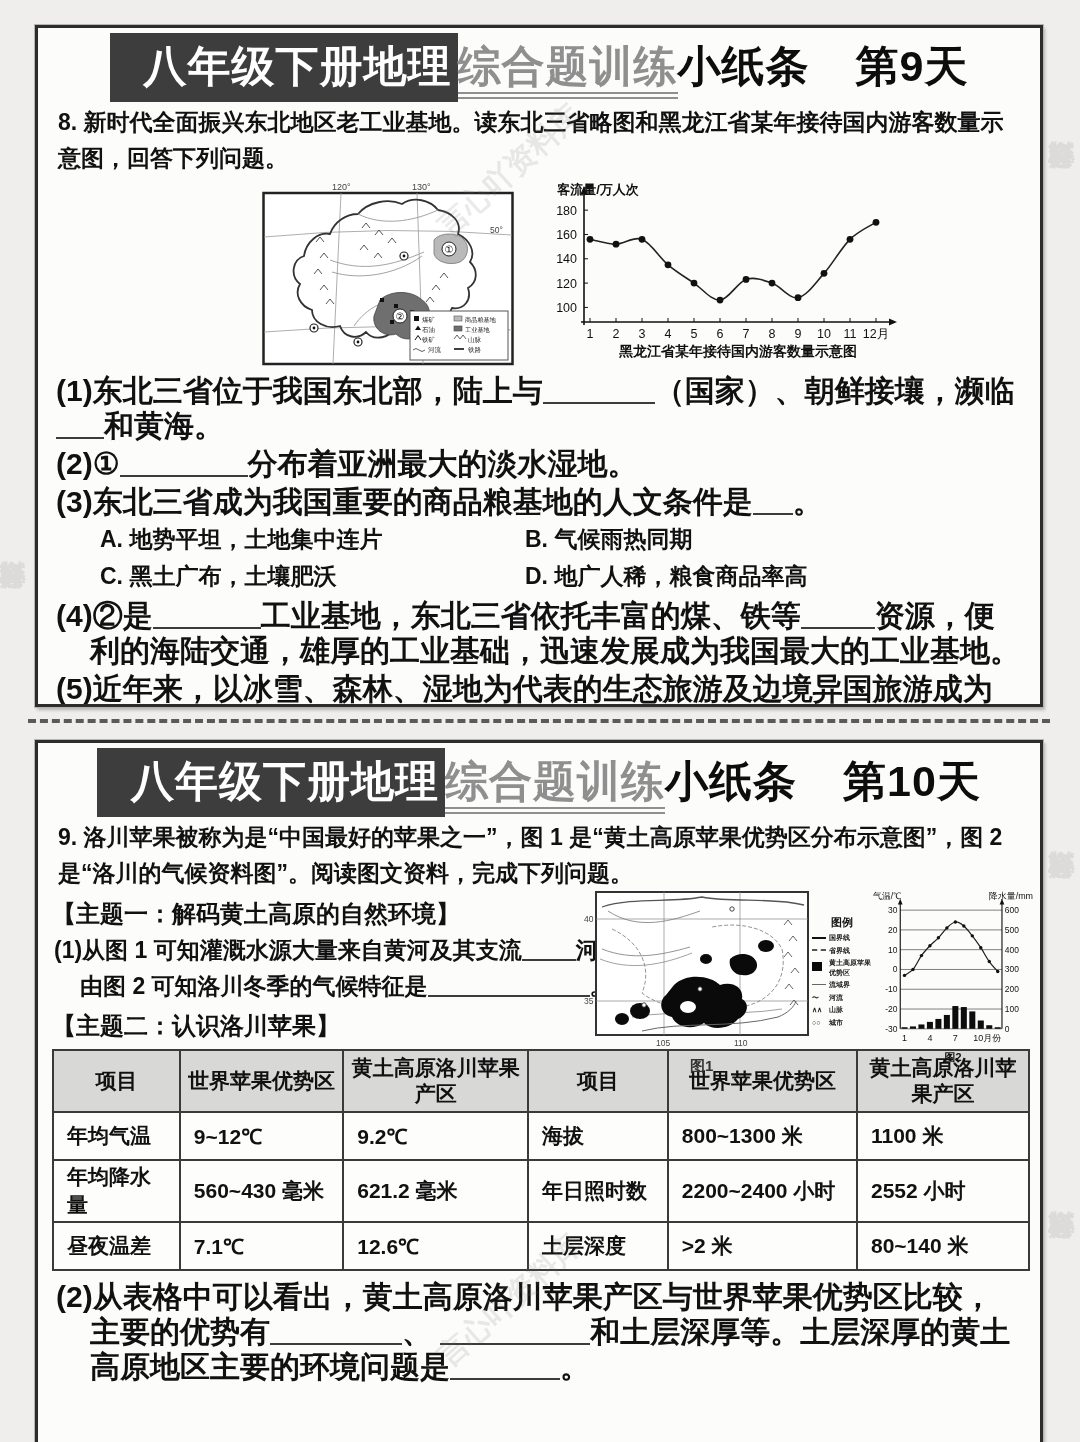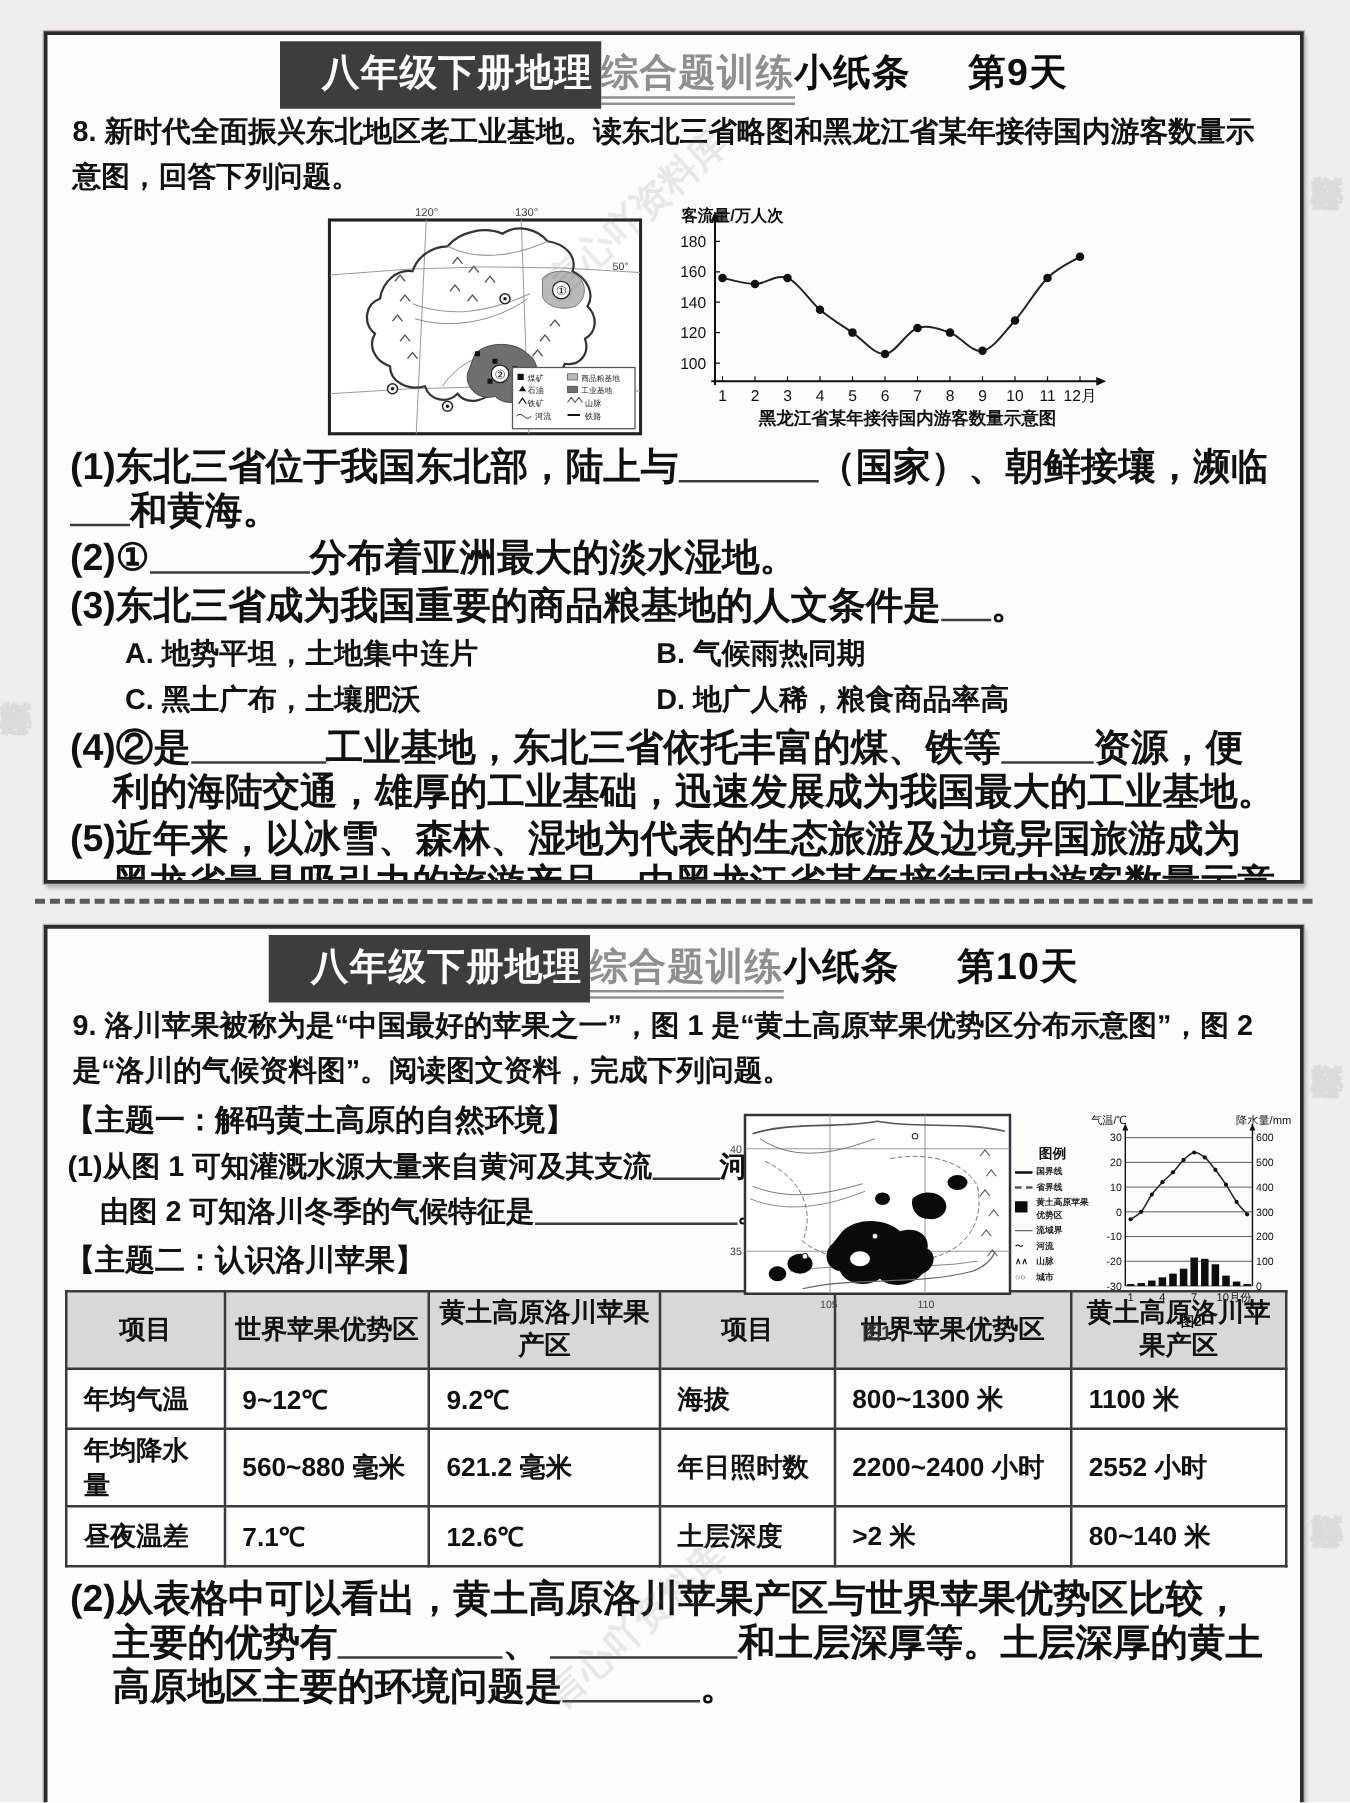--- a/index.html
+++ b/index.html
@@ -5,29 +5,29 @@
   html,body{margin:0;padding:0;}
   #page{position:relative;width:1080px;height:1442px;background:#efeeec;overflow:hidden;
         font-family:"Liberation Sans",sans-serif;color:#111;}
   .section{position:absolute;left:35px;width:1008px;background:#fcfcfb;
            border:3px solid #2c2c2c;box-shadow:0 0 0 1px #b5b5b5, 2px 3px 3px rgba(0,0,0,.25);
            overflow:hidden;box-sizing:border-box;}
   #sec1{top:25px;height:682px;}
   #sec2{top:740px;height:816px;}
   .dashline{position:absolute;top:719px;left:28px;width:1022px;border-top:4px dashed #5a5a5a;}
 
-  .title-row{margin:10px 0 2px 0;text-align:center;font-size:30px;font-weight:800;
+  .title-row{margin:10px 0 2px 0;text-align:center;font-size:43px;font-weight:800;
              letter-spacing:1px;white-space:nowrap;}
   .t-dark{background:#3d3d3d;color:#fff;padding:9px 6px 12px 34px;}
   .t-gray{color:#8f8f8f;border-bottom:7px double #8f8f8f;padding-bottom:2px;}
   .t-black{color:#0d0d0d;}
   .t-day{color:#0d0d0d;margin-left:46px;}
 
   .intro{margin:8px 20px 0 20px;font-size:23px;font-weight:700;line-height:36px;}
-  .figrow{display:flex;align-items:flex-start;gap:12px;margin:4px 0 0 224px;height:190px;}
+  .figrow{display:flex;align-items:flex-start;gap:24px;margin:4px 0 0 224px;height:190px;}
   .qs{margin:3px 18px 0 18px;font-size:30px;font-weight:600;line-height:35px;}
   .hang{padding-left:34px;text-indent:-34px;}
   .opts{display:grid;grid-template-columns:425px auto;margin:2px 0 2px 62px;
         font-size:23px;font-weight:600;line-height:37px;}
   .blank{display:inline-block;border-bottom:2px solid #3c3c3c;height:20px;vertical-align:-3px;}
 
   .theme{margin:6px 0 0 14px;font-size:24px;font-weight:800;line-height:34px;}
   .s2line{margin:2px 0 0 16px;font-size:23px;font-weight:600;line-height:34px;max-width:585px;}
   .figblock{position:absolute;right:6px;top:146px;width:452px;height:176px;display:flex;}
   .fig1caption{position:absolute;left:652px;top:314px;font-size:15px;font-weight:700;color:#333;}
@@ -408,21 +408,21 @@
       <tr>
         <td>年均气温</td>
             <td>9~12℃</td>
             <td>9.2℃</td>
             <td>海拔</td>
             <td>800~1300 米</td>
             <td>1100 米</td>
       </tr>
       <tr>
         <td>年均降水量</td>
-            <td>560~880 毫米</td>
+            <td>560~430 毫米</td>
             <td>621.2 毫米</td>
             <td>年日照时数</td>
             <td>2200~2400 小时</td>
             <td>2552 小时</td>
       </tr>
       <tr>
         <td>昼夜温差</td>
             <td>7.1℃</td>
             <td>12.6℃</td>
             <td>土层深度</td>

